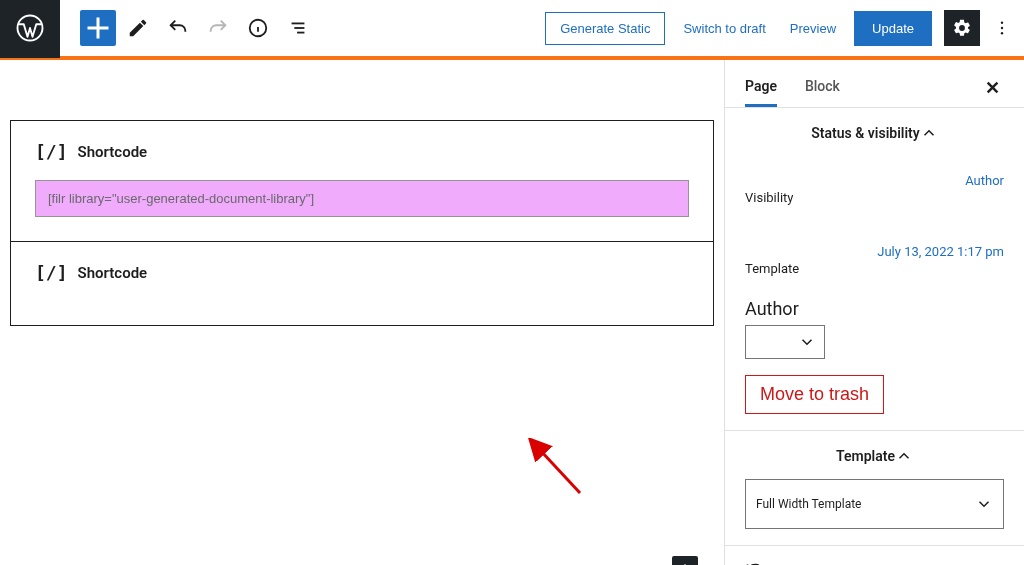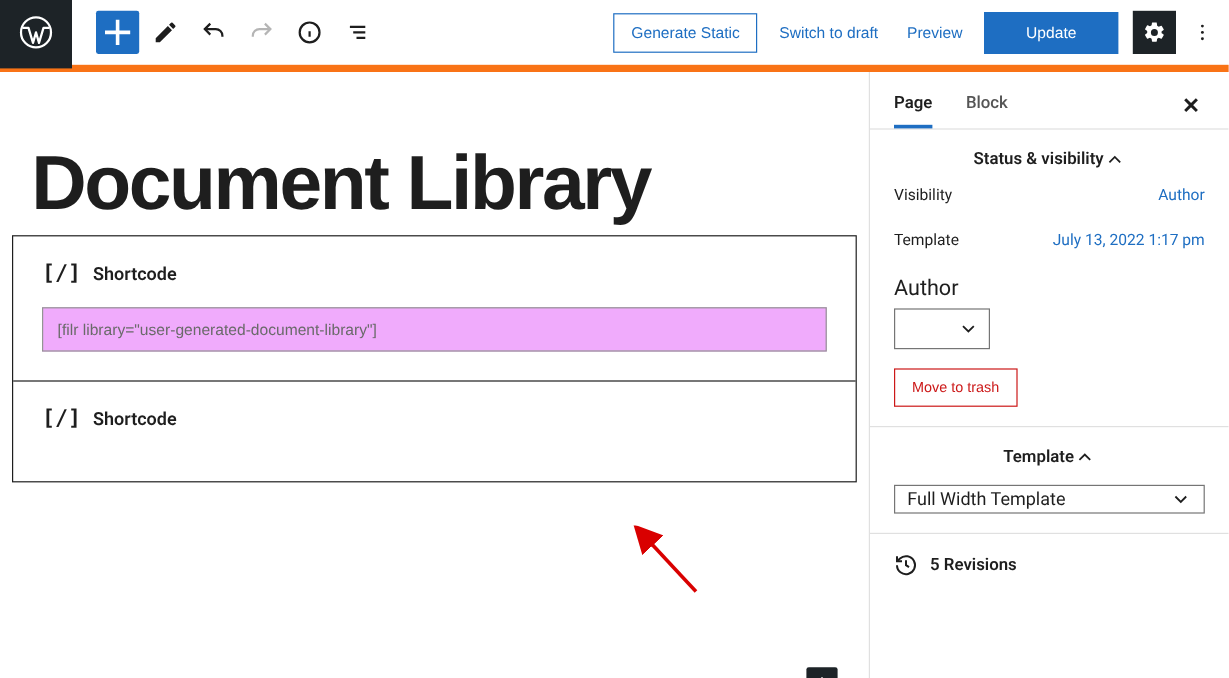--- a/index.html
+++ b/index.html
@@ -1,30 +1,30 @@
 <!DOCTYPE html>
 <html><head>
 <meta charset="utf-8">
 <style>
   * { box-sizing: border-box; margin: 0; padding: 0; }
   body { font-family: -apple-system, BlinkMacSystemFont, "Segoe UI", Roboto, sans-serif; font-size: 13px; color: #1e1e1e; background: #fff; width: 1024px; height: 565px; overflow: hidden; }
 
   
-  .topbar { height: 60px; display: flex; align-items: center; border-bottom: 6px solid #f97316; }
+  .topbar { height: 60px; display: flex; align-items: center; border-bottom: 4px solid #f97316; }
   .wp-logo { width: 60px; height: 60px; background: #1d2327; color: #fff; display: flex; align-items: center; justify-content: center; }
   .wp-logo svg { width: 30px; height: 30px; }
   .toolbar-left { display: flex; align-items: center; gap: 4px; padding-left: 20px; }
   .add-block { width: 36px; height: 36px; background: #1e6ec2; color: #fff; border-radius: 2px; display: flex; align-items: center; justify-content: center; font-size: 22px; cursor: pointer; }
   .tb-icon { width: 36px; height: 36px; display: flex; align-items: center; justify-content: center; color: #1e1e1e; cursor: pointer; }
   .tb-icon.disabled { color: #b5b5b5; cursor: default; }
   .tb-icon svg { width: 22px; height: 22px; }
   .toolbar-right { margin-left: auto; display: flex; align-items: center; gap: 12px; padding-right: 12px; }
   .btn-outline { border: 1px solid #1e6ec2; color: #1e6ec2; background: #fff; padding: 8px 14px; cursor: pointer; font-size: 13px; }
   .btn-link { background: none; border: none; color: #1e6ec2; cursor: pointer; font-size: 13px; padding: 8px 6px; }
-  .btn-primary { background: #1e6ec2; color: #fff; border: none; padding: 10px 35px; cursor: pointer; font-size: 13px; }
+  .btn-primary { background: #1e6ec2; color: #fff; border: none; padding: 10px 18px; cursor: pointer; font-size: 13px; }
   .gear-btn { width: 36px; height: 36px; background: #1d2327; color: #fff; display: flex; align-items: center; justify-content: center; cursor: pointer; }
   .gear-btn svg { width: 20px; height: 20px; }
   .kebab { width: 20px; height: 36px; display: flex; align-items: center; justify-content: center; cursor: pointer; color: #1e1e1e; }
 
   
   .main { display: flex; height: calc(565px - 60px); }
   .editor { flex: 1; overflow: auto; padding: 60px 10px 20px 10px; position: relative; }
   .sidebar { width: 300px; border-left: 1px solid #e0e0e0; overflow: auto; }
 
   
@@ -42,27 +42,27 @@
 
   
   .tabs { display: flex; align-items: center; padding: 8px 20px 0 20px; position: relative; }
   .tab { padding: 10px 0; margin-right: 28px; font-weight: 500; font-size: 14px; color: #555; cursor: pointer; border-bottom: 3px solid transparent; text-align: right; }
   .tab.active { color: #1e1e1e; font-weight: 600; border-bottom-color: #1e6ec2; }
   .tab-close { margin-left: auto; cursor: pointer; font-size: 18px; color: #1e1e1e; padding: 4px; font-weight: 700; }
   .panel { border-top: 1px solid #e0e0e0; padding: 16px 20px; }
   .panel-header { display: flex; align-items: center; justify-content: center; font-weight: 600; font-size: 14px; cursor: pointer; }
   .panel-body { margin-top: 14px; }
   .field-row { display: flex; align-items: center; justify-content: space-between; margin-bottom: 22px; font-size: 13px; }
-  .field-row .label { color: #1e1e1e; }
+  .field-row .label { color: #1e1e1e; margin-top: 34px; }
   .field-row .value-link { color: #1e6ec2; cursor: pointer; }
   .field-col { margin-bottom: 16px; }
   .field-col .label { display: block; margin-bottom: 6px; font-size: 18px; }
   .author-select { width: 80px; height: 34px; border: 1px solid #757575; background: #fff; display: flex; align-items: center; justify-content: flex-end; padding-right: 8px; cursor: pointer; }
-  .trash-btn { border: 1px solid #cc1818; color: #cc1818; background: #fff; padding: 8px 14px; cursor: pointer; font-size: 12px; }
-  .template-select { width: 100%; height: 24px; border: 1px solid #757575; background: #fff; display: flex; align-items: center; justify-content: space-between; padding: 0 10px; cursor: pointer; font-size: 15px; }
+  .trash-btn { border: 1px solid #cc1818; color: #cc1818; background: #fff; padding: 8px 14px; cursor: pointer; font-size: 18px; }
+  .template-select { width: 100%; height: 50px; border: 1px solid #757575; background: #fff; display: flex; align-items: center; justify-content: space-between; padding: 0 10px; cursor: pointer; font-size: 12px; }
   .revisions { display: flex; align-items: center; gap: 10px; font-weight: 600; font-size: 14px; cursor: pointer; }
   .revisions svg { width: 20px; height: 20px; }
   .chev { width: 18px; height: 18px; }
 </style>
 </head>
 <body>
 
 <div class="topbar">
   <div class="wp-logo">
     <svg viewBox="0 0 24 24" fill="none" stroke="currentColor" stroke-width="1.5">
@@ -123,21 +123,20 @@
           <circle cx="12" cy="5" r="1.6"></circle>
           <circle cx="12" cy="12" r="1.6"></circle>
           <circle cx="12" cy="19" r="1.6"></circle>
         </svg>
     </div>
   </div>
 </div>
 
 <div class="main">
   <div class="editor">
-    <h1 class="page-title">Document Library</h1>
     <div class="block-group">
       <div class="block-shortcode">
         <div class="block-header">
           <span class="bracket">[/]</span>
           <span class="label">Shortcode</span>
         </div>
         <input class="shortcode-input" value="[filr library=&quot;user-generated-document-library&quot;]" style="">
       </div>
       <div class="block-shortcode">
         <div class="block-header">

